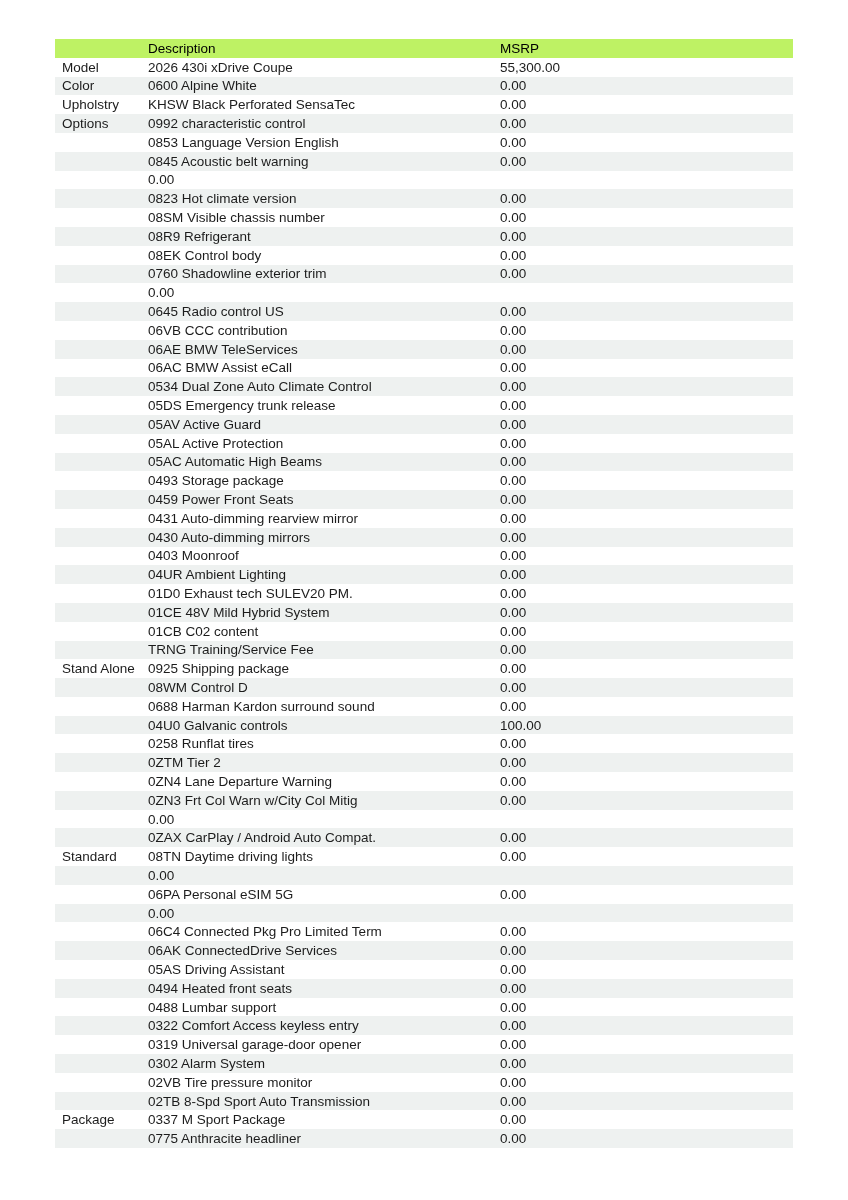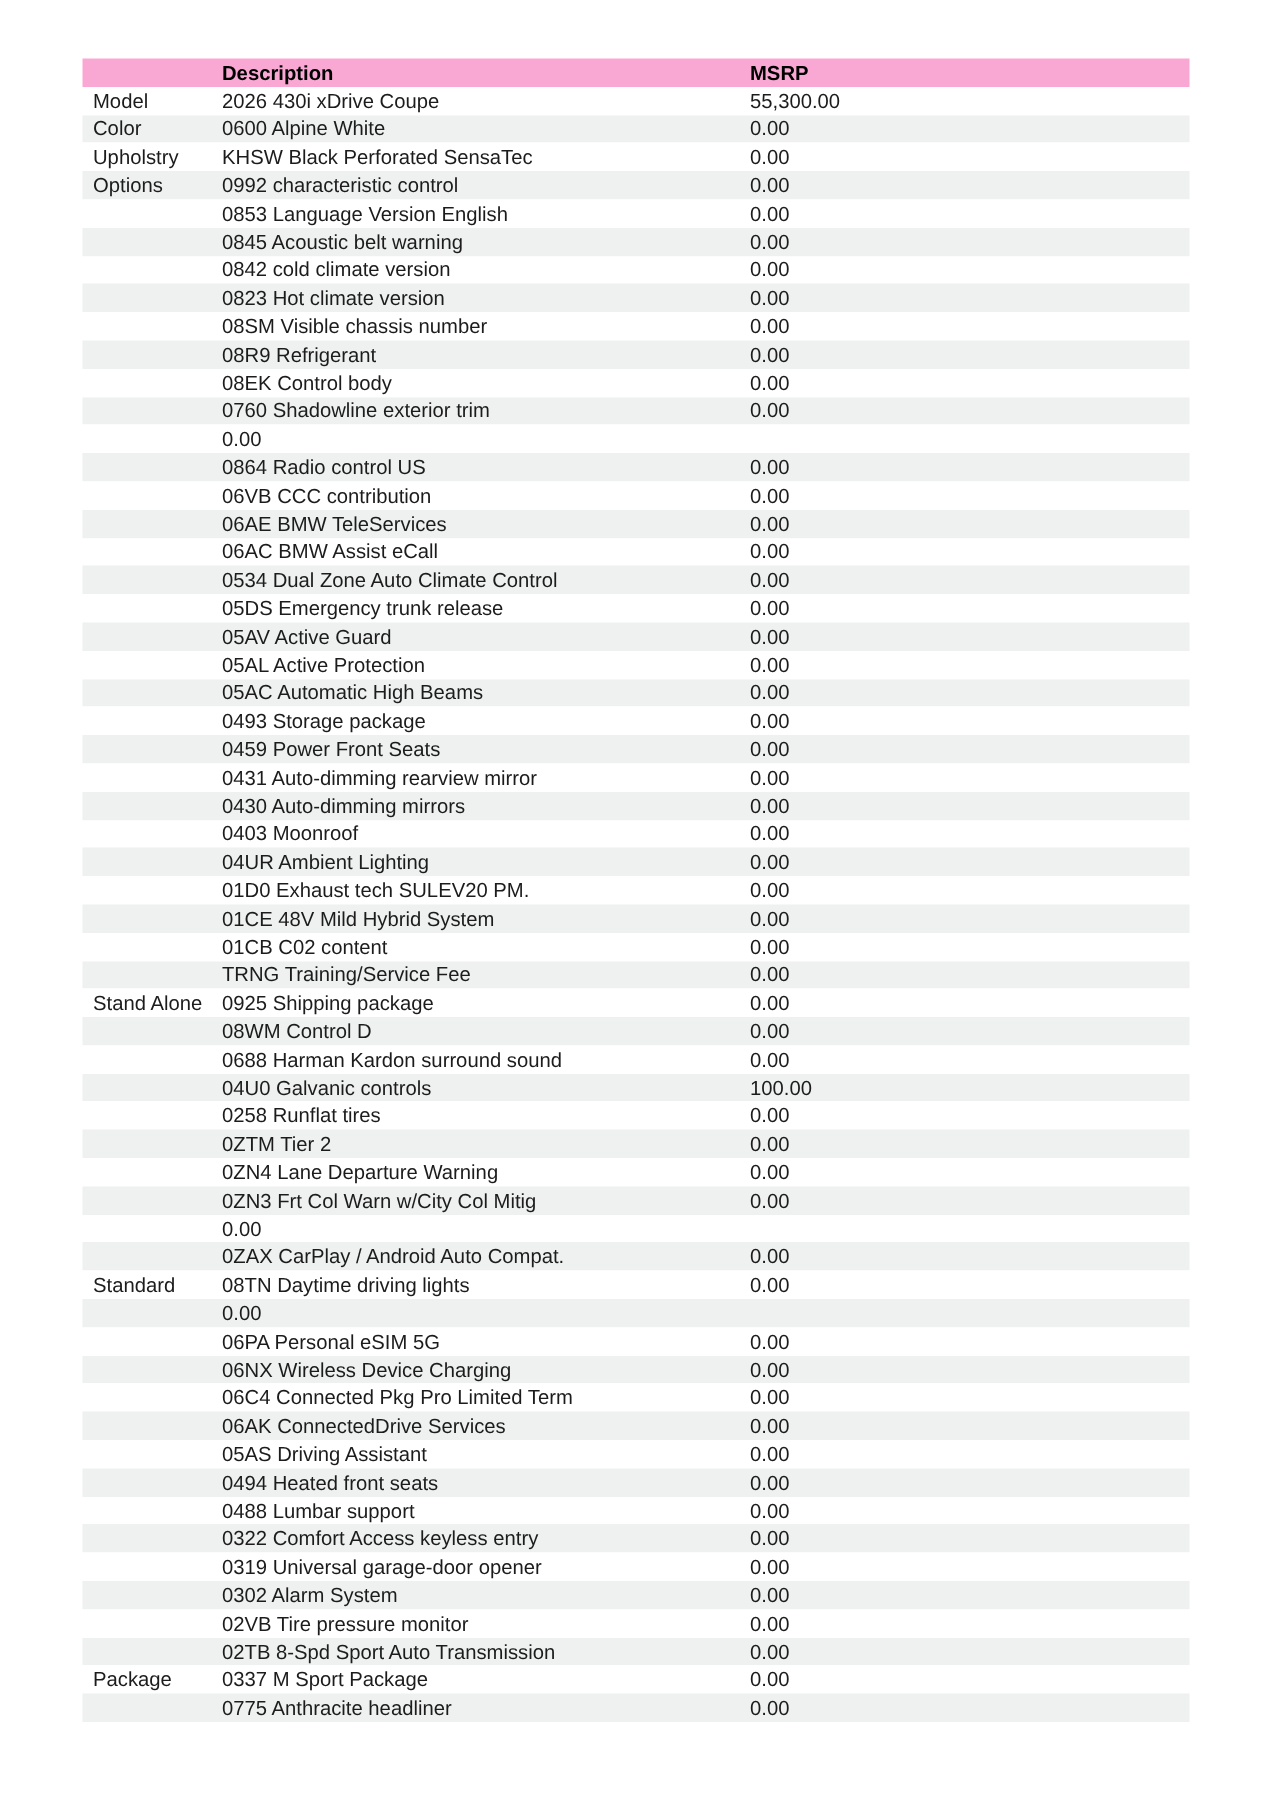--- a/index.html
+++ b/index.html
@@ -33,21 +33,21 @@
   .row {
     display: grid;
     grid-template-columns: 93px 352px 110px 183px;
     height: 18.8px;
     align-items: center;
     white-space: nowrap;
   }
   .cell { overflow: visible; }
   .cell.cat  { padding-left: 7px; }
   .cell.msrp { text-align: left; }
-  .row.header { font-weight: bold; color: #000000; background: #f9a8d4; }
+  .row.header { font-weight: normal; color: #000000; background: #bef264; }
   #rows .row:nth-child(even) { background: var(--stripe, #eef1f0); }
   #rows .row:nth-child(odd)  { background: #ffffff; }
 </style>
 </head>
 <body style="--stripe: #eef1f0; color: rgb(28, 28, 28);">
 
 <div class="doc-page">
   <div class="pricing-table">
     <div class="row header">
       <span class="cell cat"></span>
@@ -87,21 +87,20 @@
           <span class="cell spacer"></span>
         </div>
         <div class="row">
           <span class="cell cat"></span>
           <span class="cell desc">0845 Acoustic belt warning</span>
           <span class="cell msrp">0.00</span>
           <span class="cell spacer"></span>
         </div>
         <div class="row">
           <span class="cell cat"></span>
-          <span class="cell desc">0842 cold climate version</span>
           <span class="cell msrp">0.00</span>
           <span class="cell spacer"></span>
         </div>
         <div class="row">
           <span class="cell cat"></span>
           <span class="cell desc">0823 Hot climate version</span>
           <span class="cell msrp">0.00</span>
           <span class="cell spacer"></span>
         </div>
         <div class="row">
@@ -128,21 +127,21 @@
           <span class="cell msrp">0.00</span>
           <span class="cell spacer"></span>
         </div>
         <div class="row">
           <span class="cell cat"></span>
           <span class="cell msrp">0.00</span>
           <span class="cell spacer"></span>
         </div>
         <div class="row">
           <span class="cell cat"></span>
-          <span class="cell desc">0864 Radio control US</span>
+          <span class="cell desc">0645 Radio control US</span>
           <span class="cell msrp">0.00</span>
           <span class="cell spacer"></span>
         </div>
         <div class="row">
           <span class="cell cat"></span>
           <span class="cell desc">06VB CCC contribution</span>
           <span class="cell msrp">0.00</span>
           <span class="cell spacer"></span>
         </div>
         <div class="row">
@@ -318,21 +317,20 @@
           <span class="cell spacer"></span>
         </div>
         <div class="row">
           <span class="cell cat"></span>
           <span class="cell desc">06PA Personal eSIM 5G</span>
           <span class="cell msrp">0.00</span>
           <span class="cell spacer"></span>
         </div>
         <div class="row">
           <span class="cell cat"></span>
-          <span class="cell desc">06NX Wireless Device Charging</span>
           <span class="cell msrp">0.00</span>
           <span class="cell spacer"></span>
         </div>
         <div class="row">
           <span class="cell cat"></span>
           <span class="cell desc">06C4 Connected Pkg Pro Limited Term</span>
           <span class="cell msrp">0.00</span>
           <span class="cell spacer"></span>
         </div>
         <div class="row">

